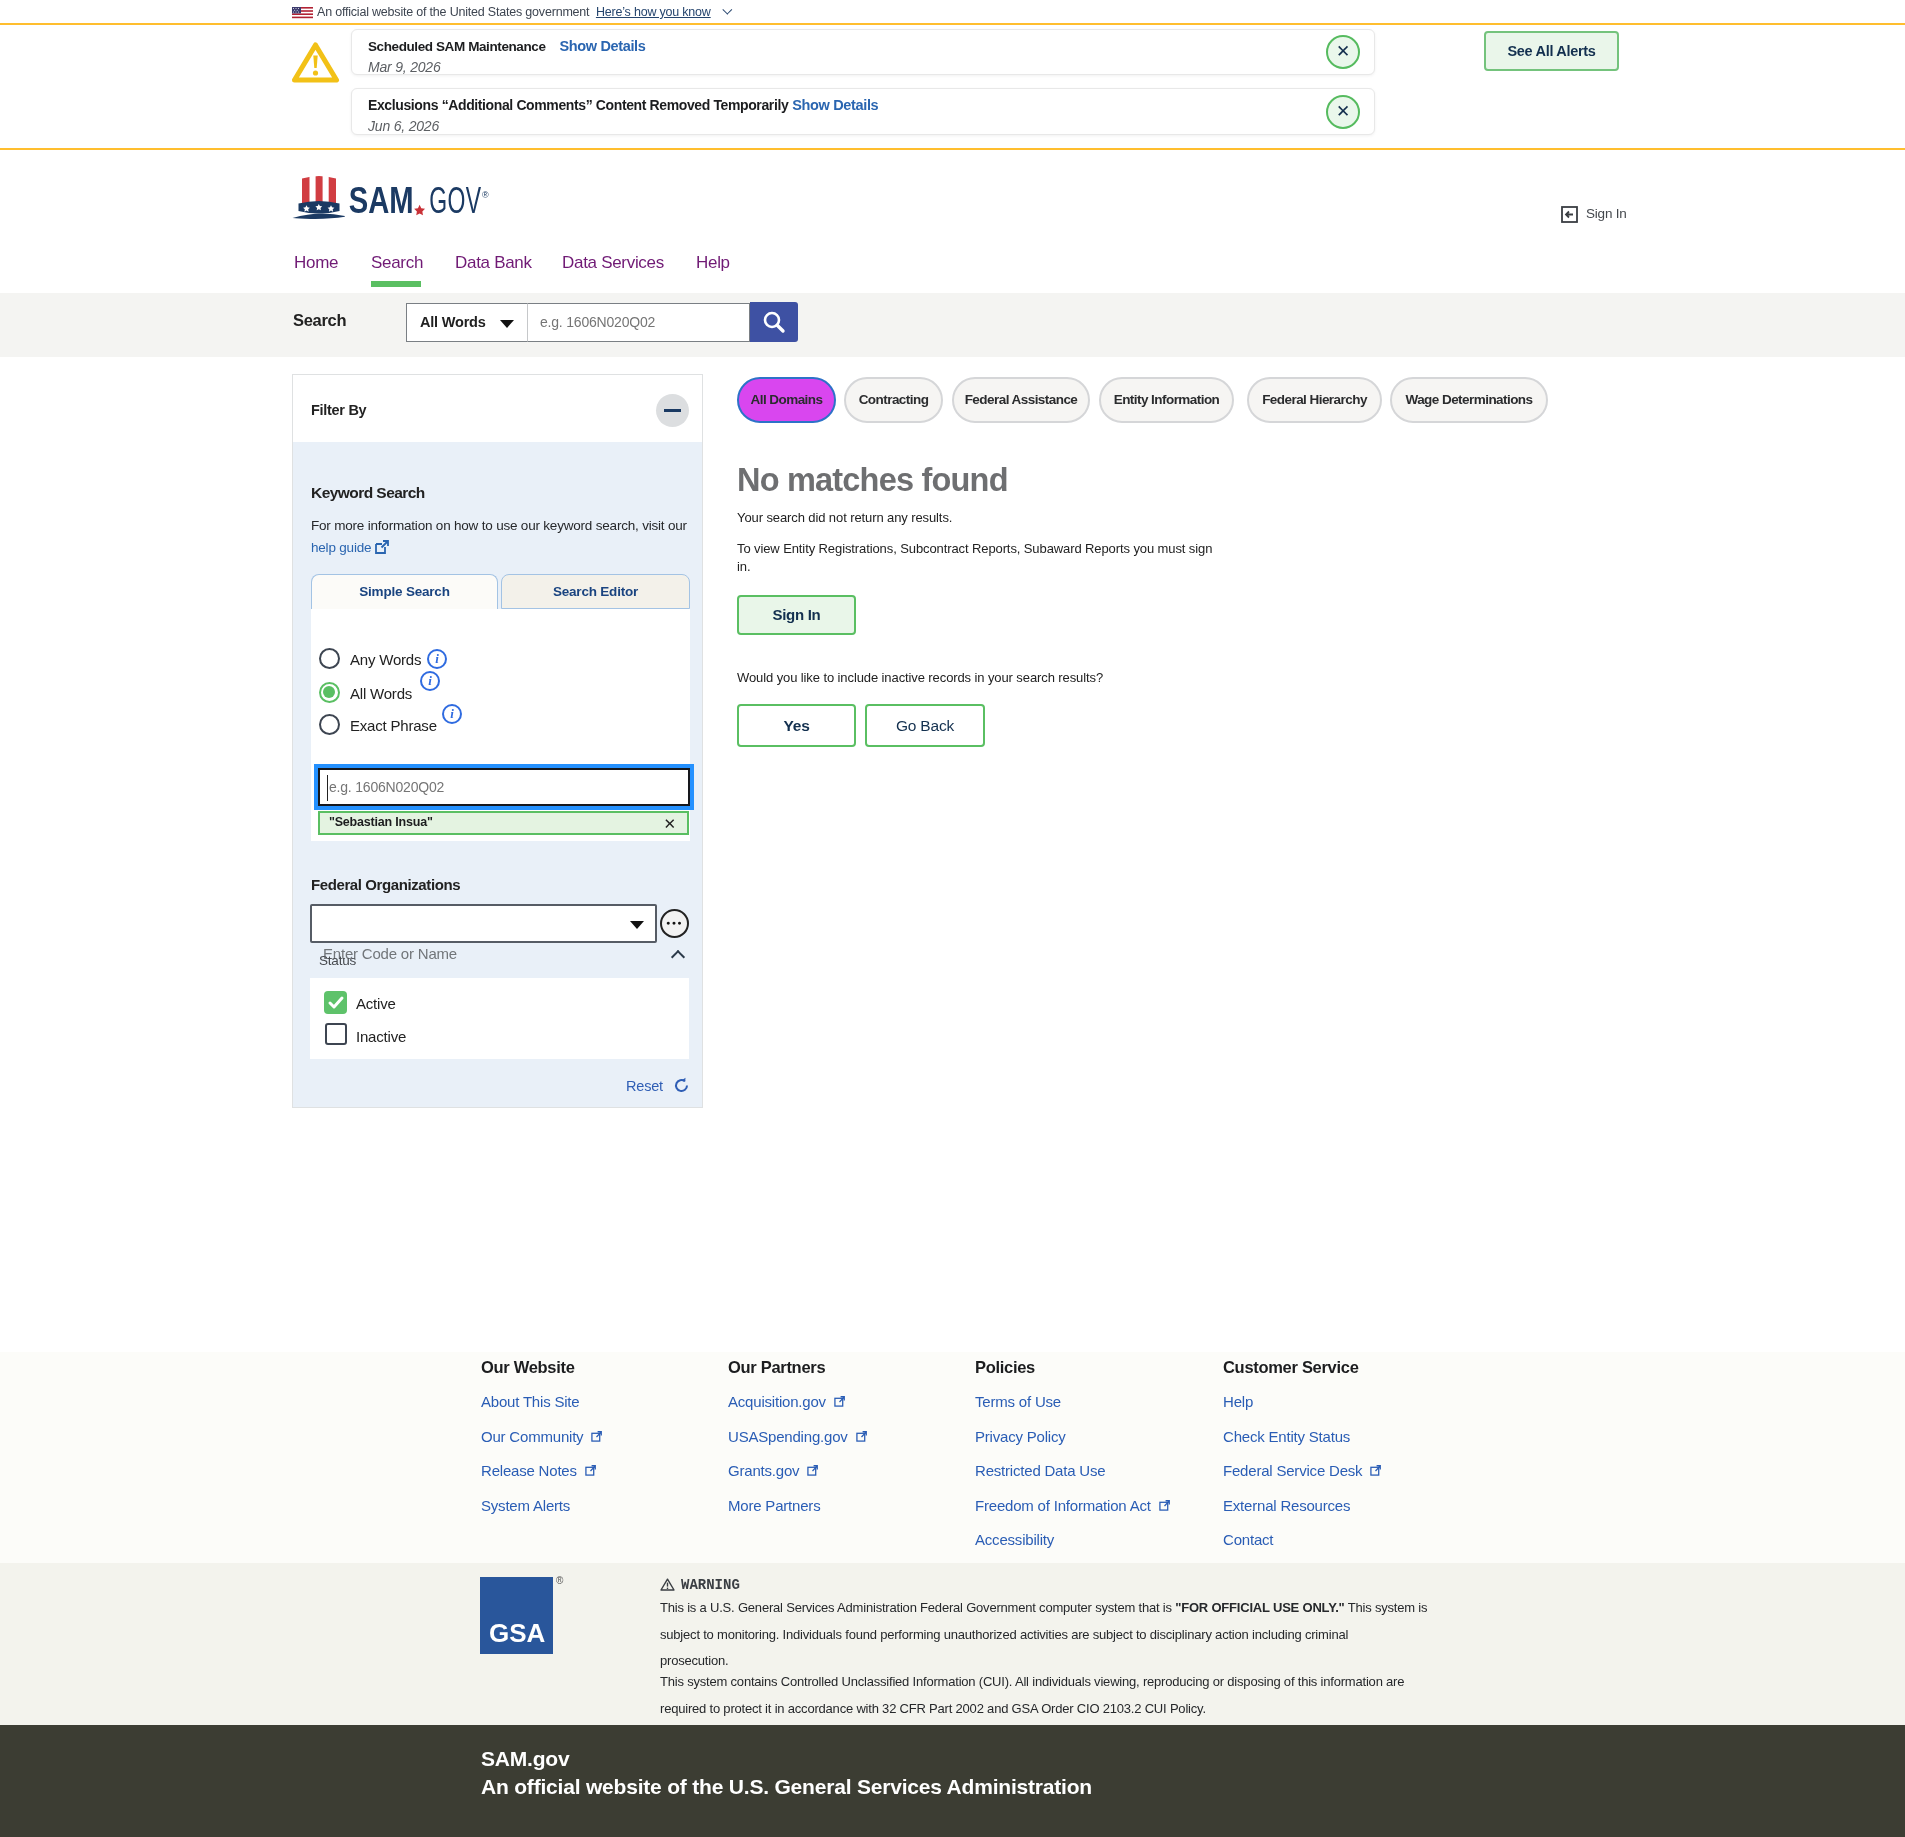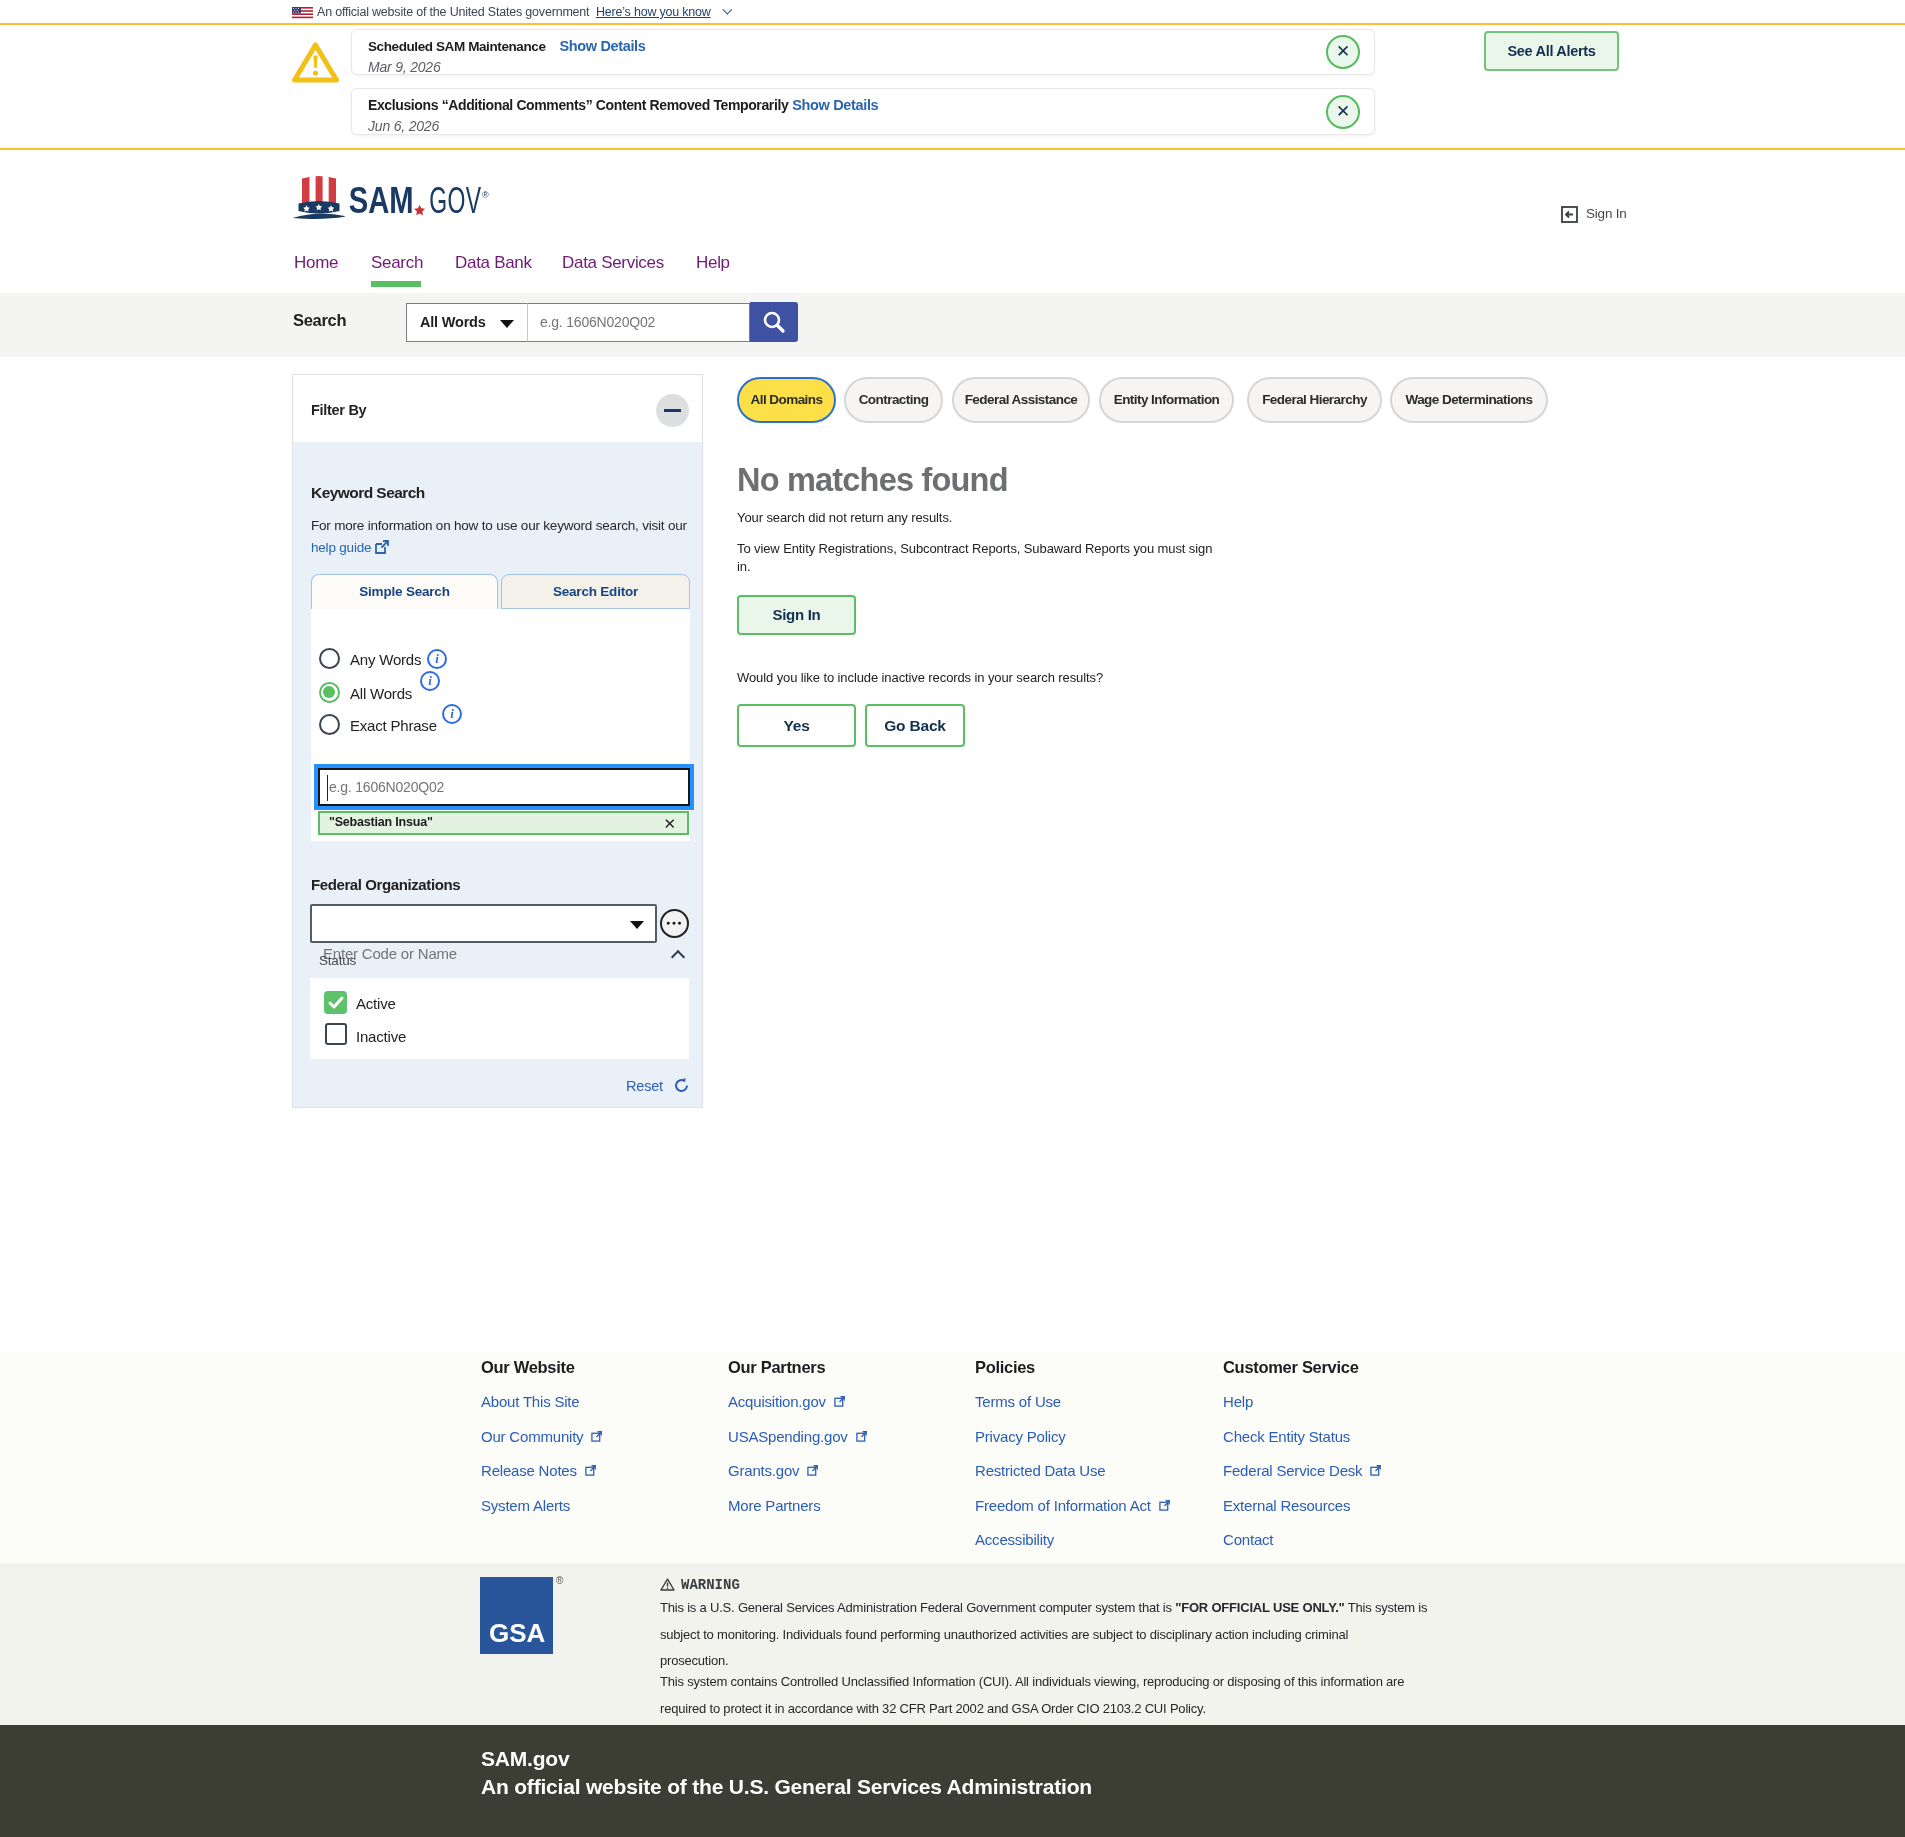--- a/index.html
+++ b/index.html
@@ -72,26 +72,26 @@
 .stlabel { position:absolute; left:26px; top:578px; font-size:13.5px; color:#46494e; letter-spacing:-0.2px; }
 .stchev { position:absolute; left:380px; top:577px; width:10px; height:10px; border-left:2.5px solid #2b3a4a; border-top:2.5px solid #2b3a4a; transform:rotate(45deg); }
 .stbox { position:absolute; left:17px; top:603px; width:379px; height:81px; background:#fff; }
 .cbgreen { position:absolute; left:14px; top:13px; width:23px; height:23px; border-radius:4px; background:#5ec26a; }
 .cbempty { position:absolute; left:15px; top:45px; width:22px; height:22px; border-radius:3px; background:#fff; border:2px solid #3d4551; }
 .cblabel { position:absolute; left:46px; font-size:15px; color:#222; letter-spacing:-0.2px; }
 .reset { position:absolute; left:333px; top:702px; font-size:14.5px; color:#2f5eb5; letter-spacing:-0.2px; }
 
 
 .pill { position:absolute; top:377px; height:46px; border-radius:23px; font-weight:bold; font-size:13.5px; color:#2b2c2e; text-align:center; letter-spacing:-0.55px; line-height:42px; white-space:nowrap; background:#f6f5f3; border:2px solid #d5d6d8; }
-.pillactive { background:#fde047; border:2px solid #2d72c8; }
+.pillactive { background:#d946ef; border:2px solid #2d72c8; }
 .nomatch { position:absolute; left:737px; top:462px; font-size:32.5px; font-weight:bold; color:#6e6f71; letter-spacing:-0.8px; }
 .rtext { position:absolute; left:737px; font-size:13px; color:#222; letter-spacing:-0.1px; line-height:18px; }
 .signbtn { position:absolute; left:737px; top:595px; width:119px; height:40px; background:#e9f6e9; border:2px solid #5abf62; border-radius:4px; font-weight:bold; font-size:15px; color:#13304f; text-align:center; line-height:36px; letter-spacing:-0.3px; }
 .yesbtn { position:absolute; left:737px; top:704px; width:119px; height:43px; background:#fff; border:2px solid #5abf62; border-radius:4px; font-weight:bold; font-size:15.5px; color:#13304f; text-align:center; line-height:39px; letter-spacing:-0.2px; }
-.gobtn { position:absolute; left:865px; top:704px; width:100px; height:43px; background:#fff; border:2px solid #5abf62; border-radius:4px; font-weight:bold; font-size:15.5px; color:#13304f; text-align:center; line-height:39px; letter-spacing:-0.2px; }
+.gobtn { position:absolute; left:865px; top:704px; width:120px; height:43px; background:#fff; border:2px solid #5abf62; border-radius:4px; font-weight:normal; font-size:15.5px; color:#13304f; text-align:center; line-height:39px; letter-spacing:-0.2px; }
 
 
 .flinks { position:absolute; top:1352px; left:0; width:1905px; height:211px; background:#fcfcf9; }
 .fhead { position:absolute; font-size:16.5px; font-weight:bold; color:#1c1d1f; letter-spacing:-0.3px; }
 .flink { position:absolute; font-size:15px; color:#2a5db5; letter-spacing:-0.2px; }
 .gsastrip { position:absolute; top:1563px; left:0; width:1905px; height:162px; background:#f3f3ed; }
 .gsalogo { position:absolute; left:480px; top:14px; width:73px; height:77px; background:#29569b; }
 .gsalogo span { position:absolute; left:9px; bottom:5px; font-size:26px; font-weight:bold; color:#fff; letter-spacing:0px; }
 .gsar { position:absolute; left:556px; top:12px; font-size:10px; color:#555; }
 .warnhead { position:absolute; top:14px; font-family:"Liberation Mono", monospace; font-size:14px; font-weight:bold; color:#3a3e43; }

